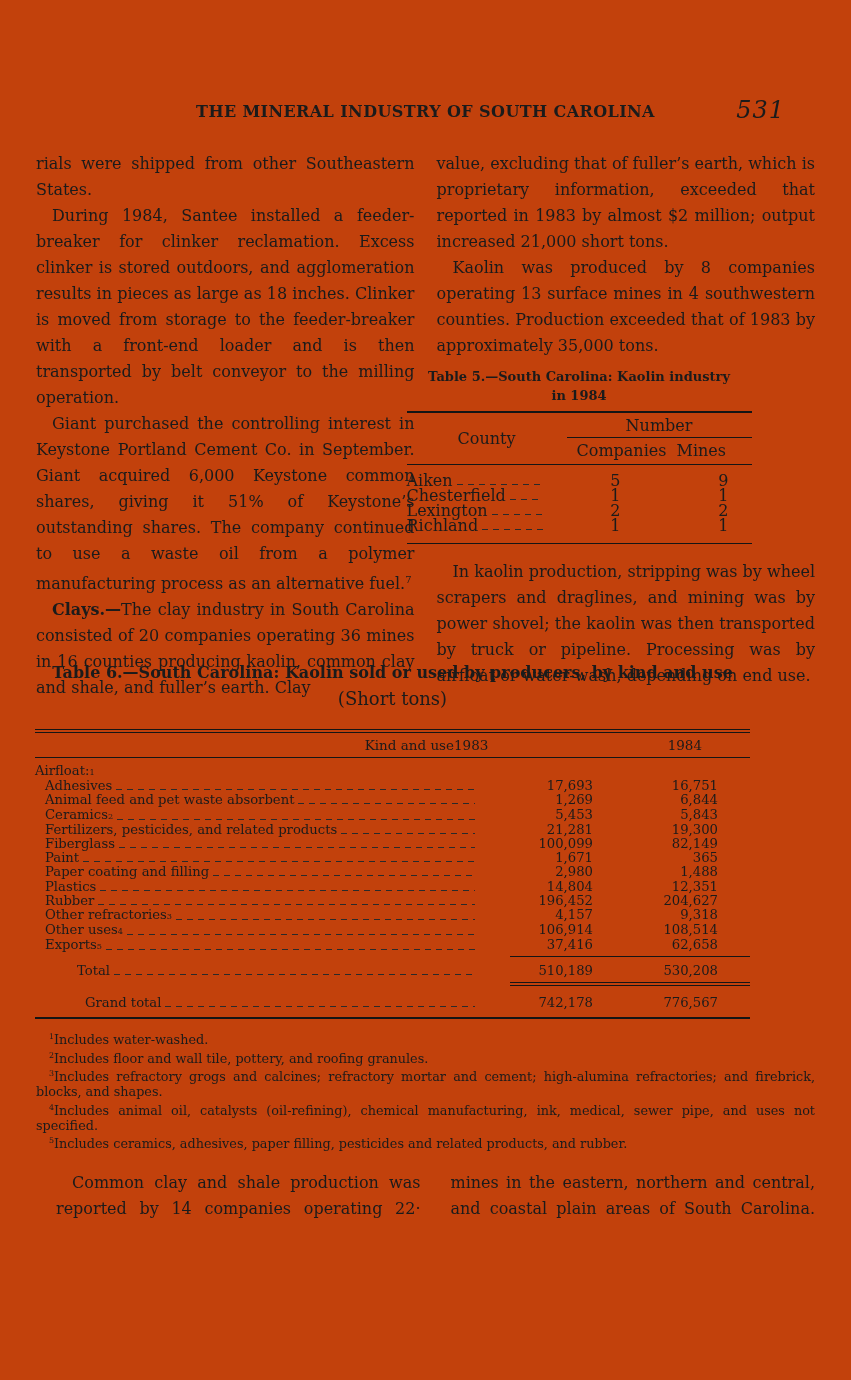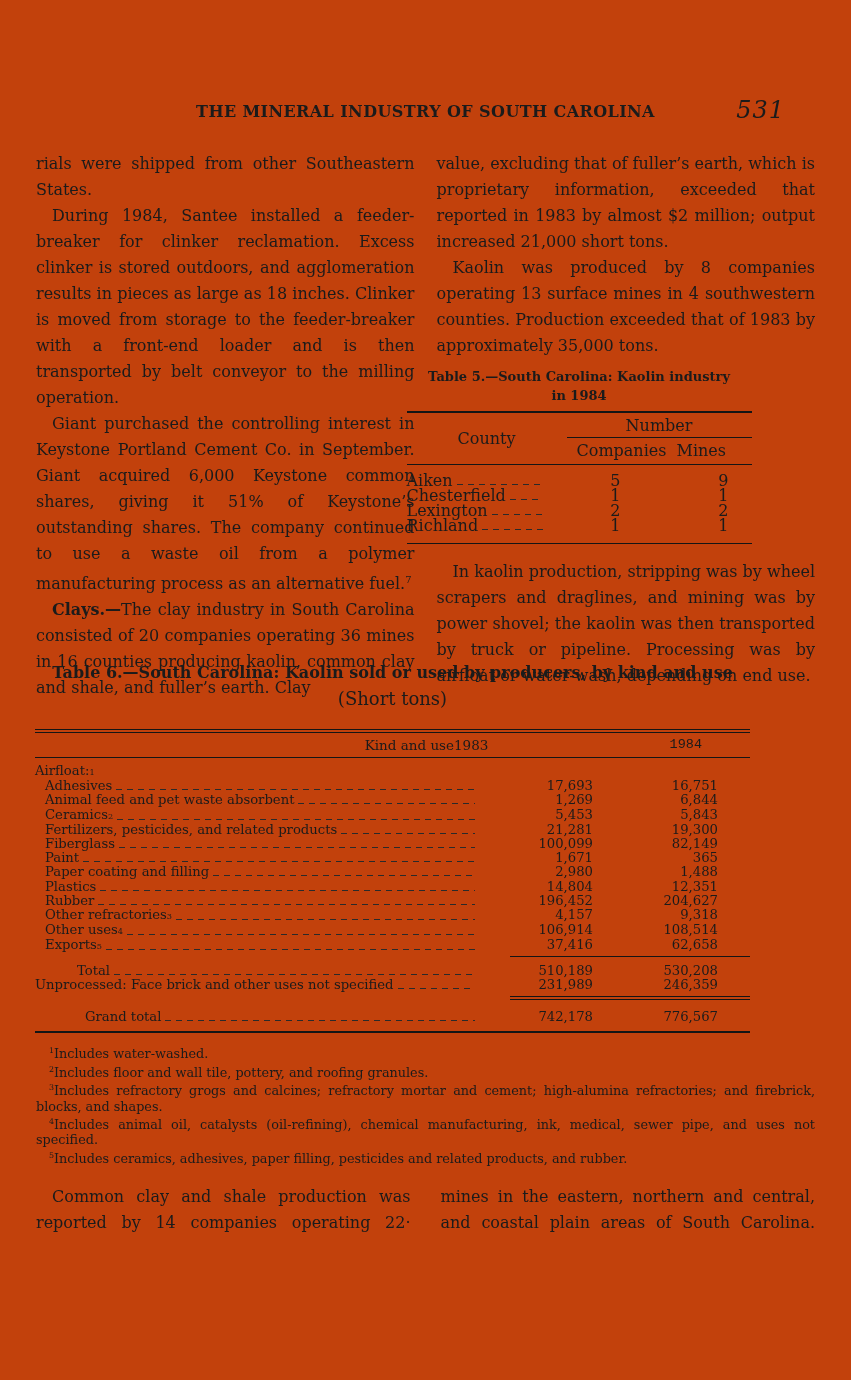--- a/index.html
+++ b/index.html
@@ -50,38 +50,38 @@
     background-size:100% 1.3px;background-repeat:no-repeat;background-position:0 calc(100% - 3px);
   }
   
   .t6section{margin-left:35px;width:715px;}
   .t6title{font-weight:bold;font-size:16px;text-align:center;margin-top:18px;}
   .t6unit{font-size:18px;text-align:center;margin-top:6px;}
   .t6top{margin-top:20px;border-top:1px solid #151515;height:2px;border-bottom:1px solid #151515;}
   .t6head{display:flex;padding:4px 0 4px 0;border-bottom:1.5px solid #151515;font-size:13.5px;}
   .t6head .hk{flex:1;text-align:right;}
   .t6head .h1{width:110px;padding-right:13px;}
-  .t6head .h2{width:125px;text-align:right;padding-right:48px;font-family:Liberation Mono, monospace;}
+  .t6head .h2{width:125px;text-align:right;padding-right:48px;}
   .t6body{padding-top:6px;font-size:13.2px;}
   .t6row{display:flex;line-height:14.2px;}
   .t6label{flex:1;display:flex;align-items:baseline;white-space:nowrap;}
   .t6label.ind1{padding-left:10px;}
   .t6label.ind2{padding-left:42px;}
   .t6label.ind3{padding-left:50px;}
   .t6v1{width:110px;text-align:right;}
   .t6v2{width:125px;text-align:right;padding-right:32px;}
   .partrule{margin-left:475px;border-top:1.5px solid #151515;margin-top:2px;}
   .dblrule{margin-left:475px;border-top:1px solid #151515;height:2px;border-bottom:1px solid #151515;margin-top:4px;}
   .mt7{margin-top:7px;} .mt10{margin-top:10px;}
   .t6bottom{border-top:2px solid #151515;margin-top:7px;}
   
   .fns{margin:10px 36px 0 36px;font-size:12.8px;line-height:15.2px;}
   .fn{text-indent:13px;text-align:justify;}
   
-  .cols2{display:flex;gap:30px;margin:18px 36px 0 36px;}
+  .cols2{display:flex;gap:30px;margin:18px 36px 0 56px;}
   .cols2 .col p{text-align-last:justify;}
 </style>
 </head>
 <body>
 
 <div class="page">
 
   <div class="runhead">
     <div class="runhead-title">THE MINERAL INDUSTRY OF SOUTH CAROLINA</div>
     <div class="pageno">531</div>
@@ -287,28 +287,20 @@
       <div class="partrule"></div>
 
       <div class="t6row mt7">
         <div class="t6label ind2">
             <span>Total</span>
             <span class="leader"></span>
           </div>
         <div class="t6v1">510,189</div>
         <div class="t6v2">530,208</div>
       </div>
-      <div class="t6row">
-        <div class="t6label">
-            <span>Unprocessed: Face brick and other uses not specified</span>
-            <span class="leader"></span>
-          </div>
-        <div class="t6v1">231,989</div>
-        <div class="t6v2">246,359</div>
-      </div>
 
       <div class="dblrule"></div>
 
       <div class="t6row mt10">
         <div class="t6label ind3">
             <span>Grand total</span>
             <span class="leader"></span>
           </div>
         <div class="t6v1">742,178</div>
         <div class="t6v2">776,567</div>

